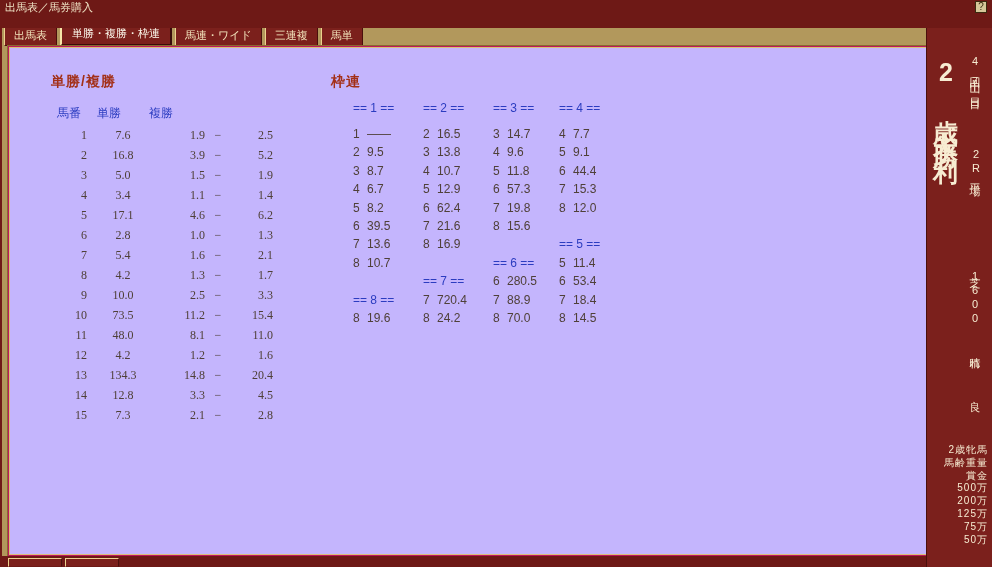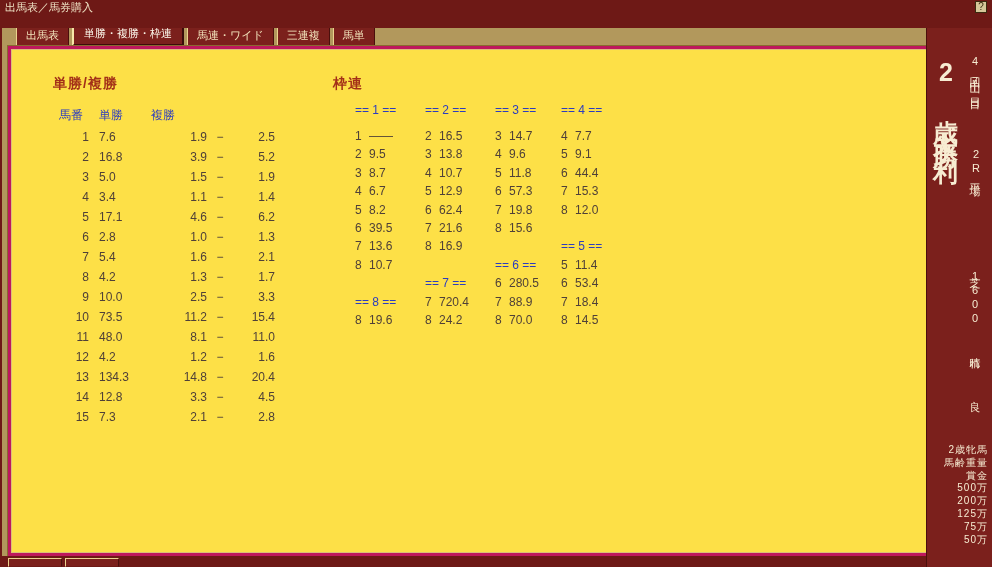--- a/index.html
+++ b/index.html
@@ -15,48 +15,48 @@
     padding-left:5px;box-sizing:border-box;z-index:6;
   }
   .help-btn{
     position:absolute;right:5px;top:1px;width:12px;height:12px;
     background:#d6c79a;color:#3a2a10;border:1px solid #3a2a10;
     font-size:10px;line-height:10px;text-align:center;box-sizing:border-box;cursor:pointer;
   }
   
   .tab-strip{
     position:absolute;left:0;top:14px;width:926px;height:32px;
-    display:flex;align-items:flex-end;padding-left:16px;box-sizing:border-box;
+    display:flex;align-items:flex-end;padding-left:4px;box-sizing:border-box;
   }
   .tab{
     background:#7b201c;color:#f3e4bc;font-size:11px;line-height:12px;
     padding:3px 9px 4px;margin-right:3px;white-space:nowrap;cursor:pointer;
     border:1px solid;border-color:#ecd28e #4a0f0c #4a0f0c #ecd28e;
   }
   .tab.active{
     color:#fffdf0;font-weight:normal;
     padding:5px 10px;border-width:2px;
     border-color:#f7e6a8 #3a0c0a #3a0c0a #f7e6a8;
   }
   
   .main-panel{
     position:absolute;left:8px;top:46px;width:928px;height:510px;
-    background:#fde047;border:3px solid #be185d;box-sizing:border-box;
+    background:#c4b5fd;border:1px solid #be185d;box-sizing:border-box;
     box-shadow:inset 0 0 0 1px #dcbf78, 0 0 0 1px #8a6a30;
   }
   .sec-title{position:absolute;font-size:14px;font-weight:bold;color:#a33018;letter-spacing:1px;}
   .t1{left:42px;top:26px;}
   .t2{left:322px;top:26px;font-family:Liberation Serif, serif;}
   
   .tansho{position:absolute;left:42px;top:54px;font-size:12px;color:#4f4038;}
-  .trow{display:flex;height:20px;line-height:20px;}
+  .trow{display:flex;height:20px;line-height:20px;font-family:Liberation Serif, serif;}
   .thead{height:24px;line-height:24px;color:#2b3cc0;}
   .c-num{width:36px;text-align:right;}
   .thead .c-num{text-align:center;}
-  .c-win{width:52px;text-align:left;margin-left:10px;}
+  .c-win{width:52px;text-align:center;margin-left:10px;}
   .thead .c-win{text-align:left;}
   .c-place{}
   .c-low{width:42px;text-align:right;margin-left:14px;}
   .c-dash{width:26px;text-align:center;}
   .c-high{width:42px;text-align:right;}
   
   .wgrid{
     position:absolute;left:344px;top:54px;
     display:grid;grid-template-columns:70px 70px 66px 70px;
     grid-template-rows:26px;grid-auto-rows:18.4px;

